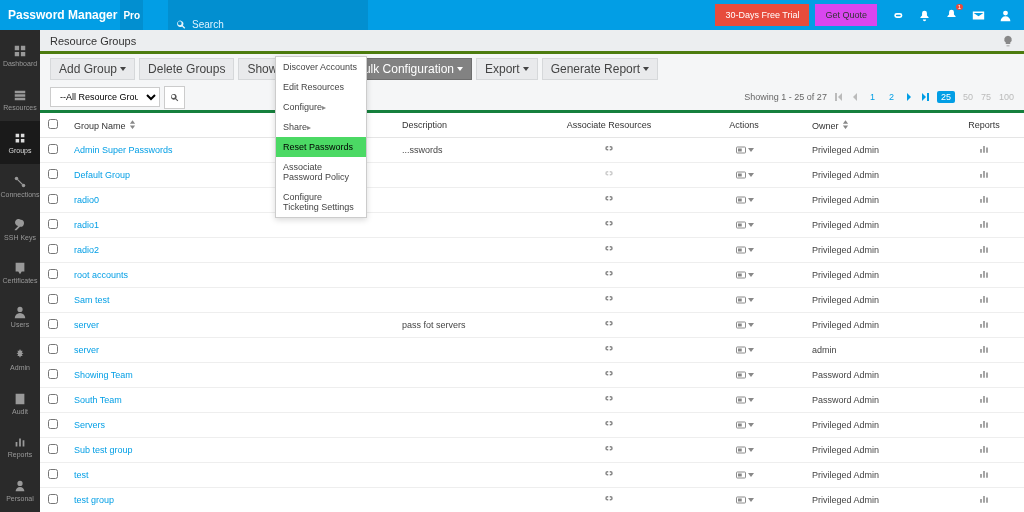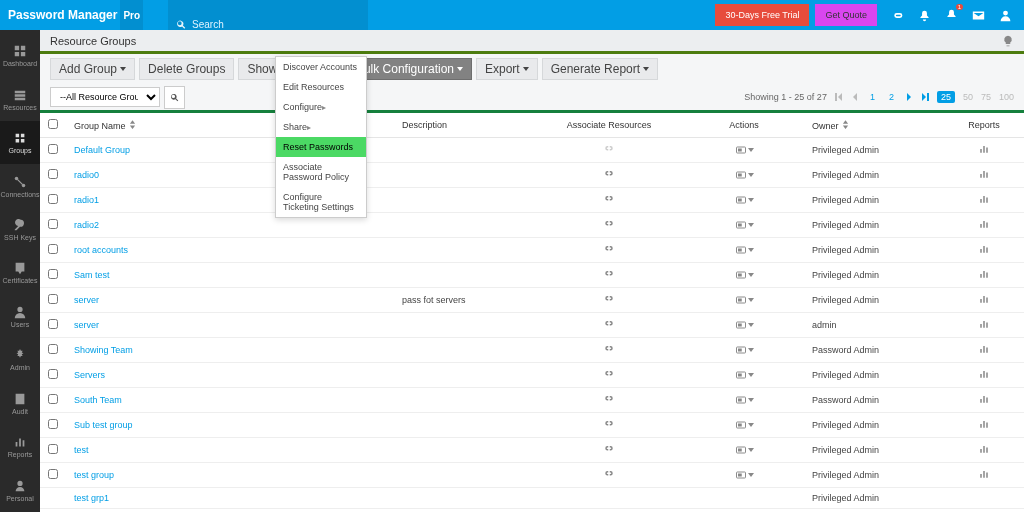--- a/index.html
+++ b/index.html
@@ -239,20 +239,41 @@
         <th class="c-act">Actions</th>
         <th class="c-own"><span>Owner</span><svg class="sorticon" viewBox="0 0 8 10">
                 <path d="M4 0l3 4H1zM4 10L1 6h6z"></path>
               </svg></th>
         <th class="c-rep">Reports</th>
       </tr>
         </thead>
       <tbody id="tbody">
           <tr>
             <td class="c-chk"><input type="checkbox" class="chk" style=""></td>
+            <td class="link">Admin Super Passwords</td>
+            <td class="c-desc">...sswords</td>
+            <td class="c-assoc"><svg class="cellicon" viewBox="0 0 16 16">
+                <path d="M6 4a3 3 0 0 0 0 6h1V8H6a1 1 0 1 1 0-2h1V4zm4 0H9v2h1a1 1 0 1 1 0 2H9v2h1a3 3 0 1 0 0-6z"></path>
+              </svg></td>
+            <td class="c-act">
+              <div class="actwrap">
+                <svg class="cellicon" viewBox="0 0 16 16">
+                  <rect x="2" y="4" width="12" height="8" rx="1" fill="none" stroke="#888" stroke-width="1.3"></rect>
+                  <rect x="4" y="6" width="5" height="4" fill="#888"></rect>
+                </svg>
+                <span class="caret" style="border-top-color:#888"></span>
+              </div>
+            </td>
+            <td class="c-own">Privileged Admin</td>
+            <td class="c-rep"><svg class="cellicon" viewBox="0 0 16 16">
+                <path d="M3 13h2V8H3zm4 0h2V4H7zm4 0h2V6h-2z"></path>
+              </svg></td>
+          </tr>
+          <tr>
+            <td class="c-chk"><input type="checkbox" class="chk" style=""></td>
             <td class="link">Default Group</td>
             <td class="c-desc"></td>
             <td class="c-assoc"><svg class="cellicon dim" viewBox="0 0 16 16">
                 <path d="M6 4a3 3 0 0 0 0 6h1V8H6a1 1 0 1 1 0-2h1V4zm4 0H9v2h1a1 1 0 1 1 0 2H9v2h1a3 3 0 1 0 0-6z"></path>
               </svg></td>
             <td class="c-act">
               <div class="actwrap">
                 <svg class="cellicon" viewBox="0 0 16 16">
                   <rect x="2" y="4" width="12" height="8" rx="1" fill="none" stroke="#888" stroke-width="1.3"></rect>
                   <rect x="4" y="6" width="5" height="4" fill="#888"></rect>
@@ -428,56 +449,56 @@
                 <span class="caret" style="border-top-color:#888"></span>
               </div>
             </td>
             <td class="c-own">Password Admin</td>
             <td class="c-rep"><svg class="cellicon" viewBox="0 0 16 16">
                 <path d="M3 13h2V8H3zm4 0h2V4H7zm4 0h2V6h-2z"></path>
               </svg></td>
           </tr>
           <tr>
             <td class="c-chk"><input type="checkbox" class="chk" style=""></td>
+            <td class="link">South Team</td>
+            <td class="c-desc"></td>
+            <td class="c-assoc"><svg class="cellicon" viewBox="0 0 16 16">
+                <path d="M6 4a3 3 0 0 0 0 6h1V8H6a1 1 0 1 1 0-2h1V4zm4 0H9v2h1a1 1 0 1 1 0 2H9v2h1a3 3 0 1 0 0-6z"></path>
+              </svg></td>
+            <td class="c-act">
+              <div class="actwrap">
+                <svg class="cellicon" viewBox="0 0 16 16">
+                  <rect x="2" y="4" width="12" height="8" rx="1" fill="none" stroke="#888" stroke-width="1.3"></rect>
+                  <rect x="4" y="6" width="5" height="4" fill="#888"></rect>
+                </svg>
+                <span class="caret" style="border-top-color:#888"></span>
+              </div>
+            </td>
+            <td class="c-own">Password Admin</td>
+            <td class="c-rep"><svg class="cellicon" viewBox="0 0 16 16">
+                <path d="M3 13h2V8H3zm4 0h2V4H7zm4 0h2V6h-2z"></path>
+              </svg></td>
+          </tr>
+          <tr>
+            <td class="c-chk"><input type="checkbox" class="chk" style=""></td>
             <td class="link">Servers</td>
             <td class="c-desc"></td>
             <td class="c-assoc"><svg class="cellicon" viewBox="0 0 16 16">
                 <path d="M6 4a3 3 0 0 0 0 6h1V8H6a1 1 0 1 1 0-2h1V4zm4 0H9v2h1a1 1 0 1 1 0 2H9v2h1a3 3 0 1 0 0-6z"></path>
               </svg></td>
             <td class="c-act">
               <div class="actwrap">
                 <svg class="cellicon" viewBox="0 0 16 16">
                   <rect x="2" y="4" width="12" height="8" rx="1" fill="none" stroke="#888" stroke-width="1.3"></rect>
                   <rect x="4" y="6" width="5" height="4" fill="#888"></rect>
                 </svg>
                 <span class="caret" style="border-top-color:#888"></span>
               </div>
             </td>
             <td class="c-own">Privileged Admin</td>
-            <td class="c-rep"><svg class="cellicon" viewBox="0 0 16 16">
-                <path d="M3 13h2V8H3zm4 0h2V4H7zm4 0h2V6h-2z"></path>
-              </svg></td>
-          </tr>
-          <tr>
-            <td class="c-chk"><input type="checkbox" class="chk" style=""></td>
-            <td class="link">South Team</td>
-            <td class="c-desc"></td>
-            <td class="c-assoc"><svg class="cellicon" viewBox="0 0 16 16">
-                <path d="M6 4a3 3 0 0 0 0 6h1V8H6a1 1 0 1 1 0-2h1V4zm4 0H9v2h1a1 1 0 1 1 0 2H9v2h1a3 3 0 1 0 0-6z"></path>
-              </svg></td>
-            <td class="c-act">
-              <div class="actwrap">
-                <svg class="cellicon" viewBox="0 0 16 16">
-                  <rect x="2" y="4" width="12" height="8" rx="1" fill="none" stroke="#888" stroke-width="1.3"></rect>
-                  <rect x="4" y="6" width="5" height="4" fill="#888"></rect>
-                </svg>
-                <span class="caret" style="border-top-color:#888"></span>
-              </div>
-            </td>
-            <td class="c-own">Password Admin</td>
             <td class="c-rep"><svg class="cellicon" viewBox="0 0 16 16">
                 <path d="M3 13h2V8H3zm4 0h2V4H7zm4 0h2V6h-2z"></path>
               </svg></td>
           </tr>
           <tr>
             <td class="c-chk"><input type="checkbox" class="chk" style=""></td>
             <td class="link">Sub test group</td>
             <td class="c-desc"></td>
             <td class="c-assoc"><svg class="cellicon" viewBox="0 0 16 16">
                 <path d="M6 4a3 3 0 0 0 0 6h1V8H6a1 1 0 1 1 0-2h1V4zm4 0H9v2h1a1 1 0 1 1 0 2H9v2h1a3 3 0 1 0 0-6z"></path>

